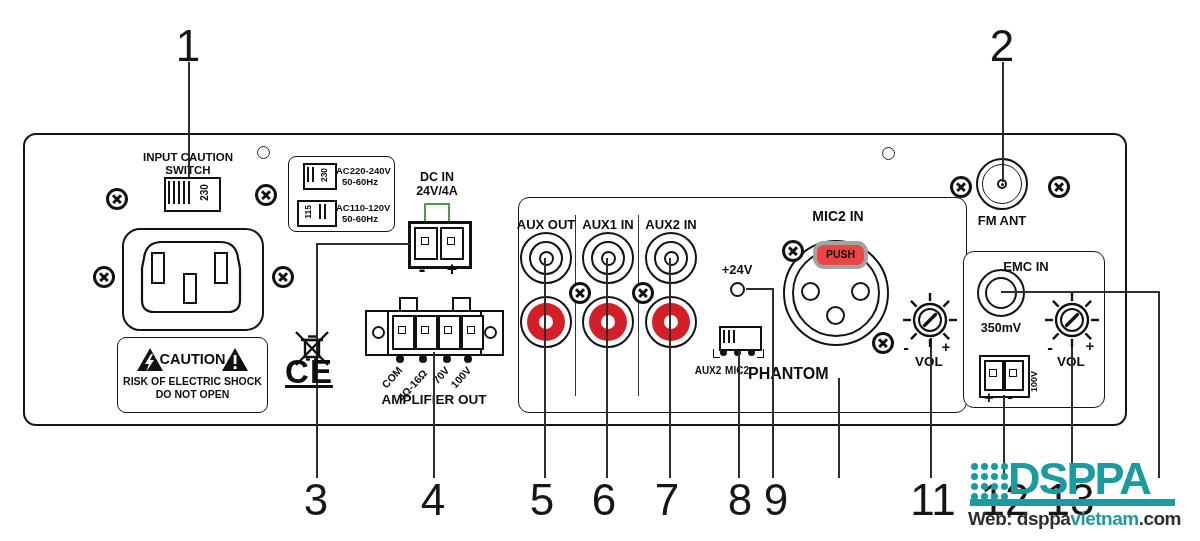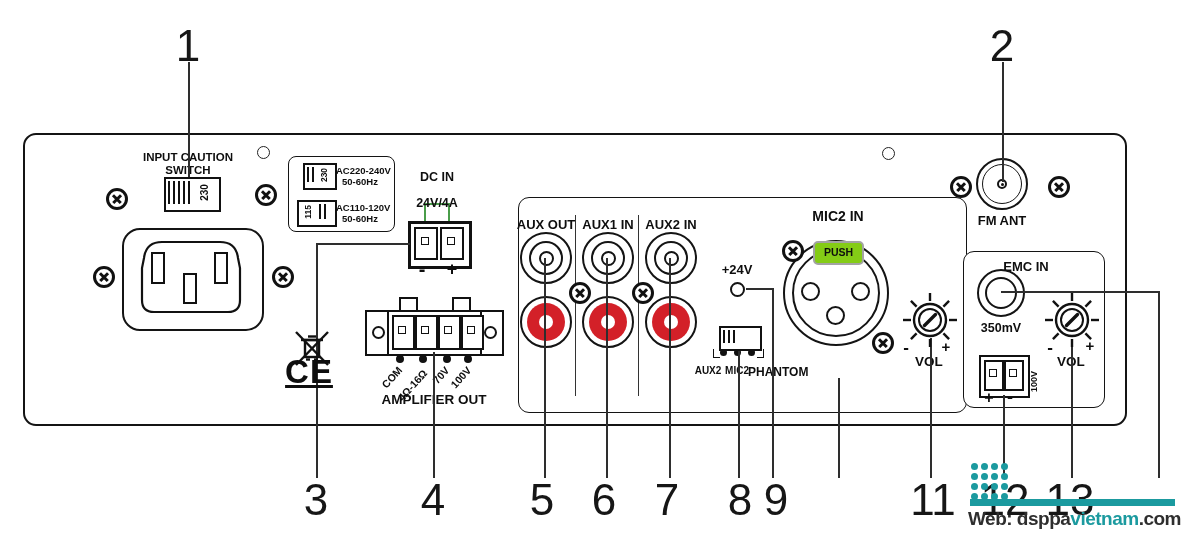--- a/index.html
+++ b/index.html
@@ -118,36 +118,50 @@
 
   <div class="rbox" style="left:122px;top:228px;width:138px;height:99px;border-radius:18px;border-width:2.2px;">
     <svg width="138" height="99" style="position:absolute;left:-2px;top:-2px;">
       <path d="M40 14 h58 q16 0 18 16 l2 10 v32 q0 12 -12 12 h-74 q-12 0 -12 -12 v-32 l2 -10 q2 -16 18 -16 z" fill="none" stroke="#111" stroke-width="2.2"></path>
       <rect x="30" y="25" width="12" height="30" fill="none" stroke="#111" stroke-width="2"></rect>
       <rect x="93" y="25" width="12" height="30" fill="none" stroke="#111" stroke-width="2"></rect>
       <rect x="62" y="46" width="12" height="29" fill="none" stroke="#111" stroke-width="2"></rect>
     </svg>
   </div>
 
+  <div class="rbox" style="left:117px;top:337px;width:149px;height:74px;border-radius:9px;">
+    <svg width="28" height="25" style="position:absolute;left:18px;top:9px;">
+      <polygon points="14,1 27,24 1,24" fill="#111"></polygon>
+      <path d="M15 7 L9 17 h4 l-3 8 8 -12 h-4 l3 -6 z" fill="#fff"></path>
+    </svg>
+    <svg width="28" height="25" style="position:absolute;left:103px;top:9px;">
+      <polygon points="14,1 27,24 1,24" fill="#111"></polygon>
+      <rect x="12.7" y="8" width="2.8" height="9" fill="#fff"></rect>
+      <rect x="12.7" y="19.2" width="2.8" height="2.8" fill="#fff"></rect>
+    </svg>
+    <div class="lbl" style="left:0;top:13px;width:149px;font-size:14.5px;">CAUTION</div>
+    <div class="lbl" style="left:0;top:37px;width:149px;font-size:10.5px;">RISK OF ELECTRIC SHOCK</div>
+    <div class="lbl" style="left:0;top:50px;width:149px;font-size:10.5px;">DO NOT OPEN</div>
+  </div>
 
   <svg width="38" height="42" style="position:absolute;left:293px;top:328px;z-index:7;">
     <g stroke="#111" stroke-width="2.4" fill="none">
       <rect x="12" y="12" width="14" height="17"></rect>
       <line x1="8" y1="12" x2="30" y2="12"></line>
       <line x1="15" y1="8.5" x2="23" y2="8.5"></line>
       <line x1="13" y1="31.5" x2="17" y2="31.5"></line>
       <line x1="21" y1="31.5" x2="25" y2="31.5"></line>
       <line x1="3" y1="4" x2="35" y2="37"></line>
       <line x1="35" y1="4" x2="3" y2="37"></line>
     </g>
   </svg>
   <div class="lbl" style="left:283px;top:353px;width:52px;font-size:33px;letter-spacing:1px;z-index:7;text-decoration:underline;">CE</div>
 
   <div class="lbl" style="left:397px;top:170px;width:80px;font-size:12.5px;">DC IN</div>
-  <div class="lbl" style="left:397px;top:196px;width:80px;font-size:12.5px;">24V/4A</div>
+  <div class="lbl" style="left:397px;top:184px;width:80px;font-size:12.5px;">24V/4A</div>
   <div class="abs" style="left:424px;top:203px;width:22px;height:20px;border:2.5px solid #4a9d4a;background:#fff;"></div>
   <div class="abs" style="left:408px;top:221px;width:58px;height:42px;border:3px solid #111;background:#fff;z-index:3;">
     <div class="cell" style="left:3px;top:3px;width:20px;height:29px;"></div>
     <div class="cell" style="left:29px;top:3px;width:20px;height:29px;"></div>
     <div class="term-sq" style="left:10px;top:13px;"></div>
     <div class="term-sq" style="left:36px;top:13px;"></div>
   </div>
   <div class="lbl" style="left:412px;top:258px;width:20px;font-size:20px;">-</div>
   <div class="lbl" style="left:442px;top:259px;width:20px;font-size:18px;">+</div>
 
@@ -211,26 +225,26 @@
   <div class="abs" style="left:719px;top:326px;width:39px;height:21px;border:2.2px solid #111;background:#fff;z-index:7;">
     <div class="abs hatch" style="left:2px;top:2px;width:15px;height:13px;"></div>
   </div>
   <div class="circ" style="left:720px;top:349px;width:7px;height:7px;background:#111;border:none;"></div>
   <div class="circ" style="left:734px;top:349px;width:7px;height:7px;background:#111;border:none;"></div>
   <div class="circ" style="left:748px;top:349px;width:7px;height:7px;background:#111;border:none;"></div>
   <div class="abs" style="left:713px;top:349px;width:6px;height:8px;border-left:1.6px solid #111;border-bottom:1.6px solid #111;"></div>
   <div class="abs" style="left:757px;top:349px;width:6px;height:8px;border-right:1.6px solid #111;border-bottom:1.6px solid #111;"></div>
   <div class="lbl" style="left:684px;top:365px;width:48px;font-size:10px;">AUX2</div>
   <div class="lbl" style="left:714px;top:365px;width:46px;font-size:10px;">MIC2</div>
-  <div class="lbl" style="left:748px;top:365px;width:58px;font-size:12px;">PHANTOM</div>
+  <div class="lbl" style="left:748px;top:365px;width:58px;font-size:16px;">PHANTOM</div>
 
   <div class="lbl" style="left:788px;top:208px;width:100px;font-size:14px;">MIC2 IN</div>
   <div class="circ" style="left:783px;top:240px;width:106px;height:106px;border-width:2.5px;z-index:2;"></div>
   <div class="circ" style="left:792px;top:249px;width:88px;height:88px;border-width:2px;z-index:3;"></div>
-  <div class="abs" style="left:813px;top:241px;width:47px;height:20px;border:2px solid #a3a3a3;border-radius:5px;background:#84cc16;z-index:4;">
+  <div class="abs" style="left:813px;top:241px;width:47px;height:20px;border:4px solid #a3a3a3;border-radius:11px;background:#ef4444;z-index:4;">
     <div class="lbl" style="left:0;top:3px;width:47px;font-size:10.5px;">PUSH</div>
   </div>
   <div class="circ" style="left:801px;top:282px;width:19px;height:19px;border-width:2.5px;z-index:4;"></div>
   <div class="circ" style="left:851px;top:282px;width:19px;height:19px;border-width:2.5px;z-index:4;"></div>
   <div class="circ" style="left:826px;top:306px;width:19px;height:19px;border-width:2.5px;z-index:4;"></div>
 
   <svg width="56" height="56" style="position:absolute;left:902px;top:292px;z-index:7;">
     <g stroke="#111" stroke-width="2.4" fill="#fff">
       <line x1="47" y1="28" x2="55" y2="28"></line>
         <line x1="41.4" y1="41.4" x2="47.1" y2="47.1"></line>
@@ -300,18 +314,19 @@
       <i></i>
     <i></i>
       <i></i>
       <i></i>
       <i></i>
       <i></i>
       <i></i>
       <i></i>
       <i></i>
   </div>
+  <div class="abs teal" style="left:1008px;top:456px;font-size:45px;font-weight:bold;letter-spacing:-2px;line-height:1;z-index:20;">DSPPA</div>
   <div class="abs" style="left:970px;top:499px;width:205px;height:7px;background:#1b9a9f;z-index:20;"></div>
   <div class="abs" style="left:968px;top:508px;font-size:19px;font-weight:bold;letter-spacing:-0.5px;white-space:nowrap;z-index:20;color:#2e2e2e;">
     <span>Web: dsppa</span><span class="teal">vietnam</span><span>.com</span>
   </div>
 
 </div>
 
 </body></html>

